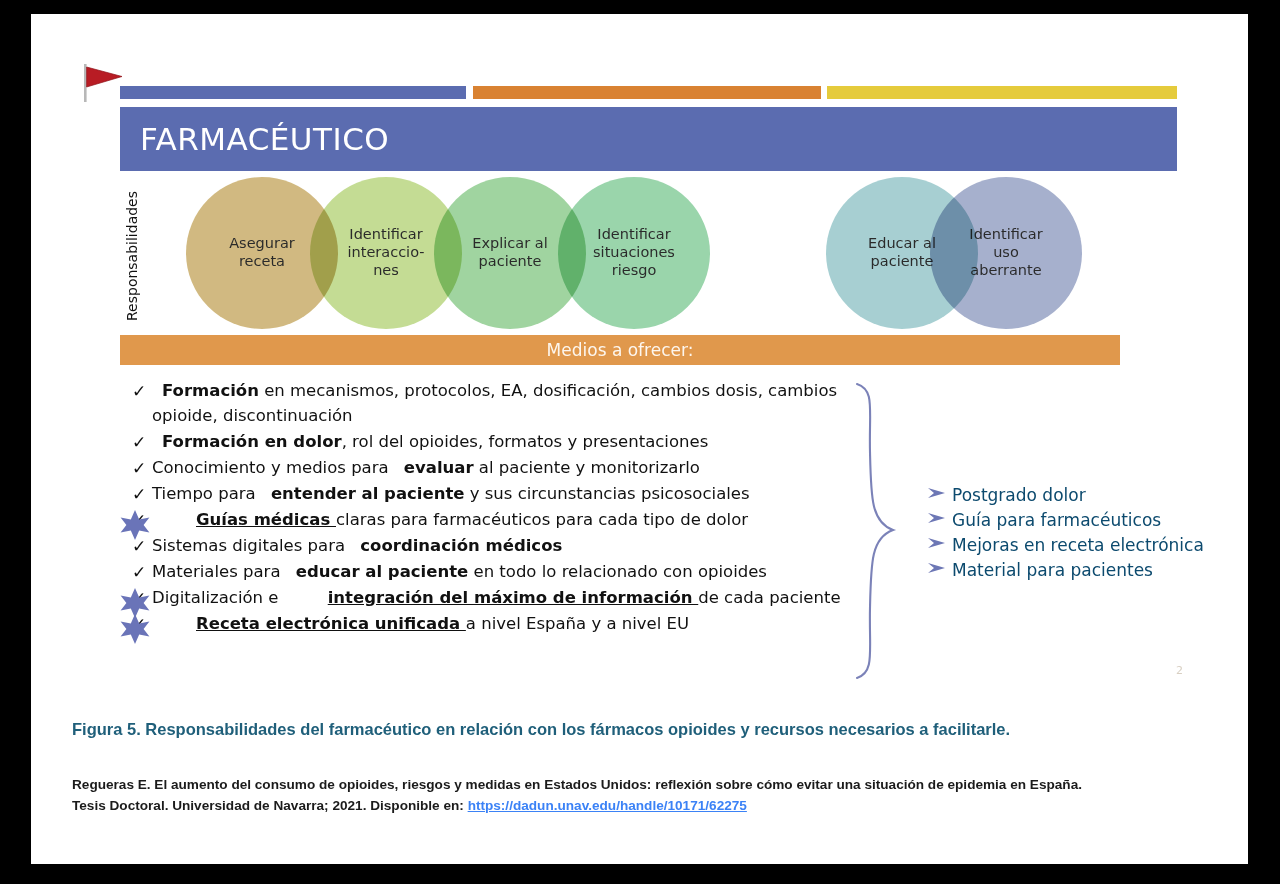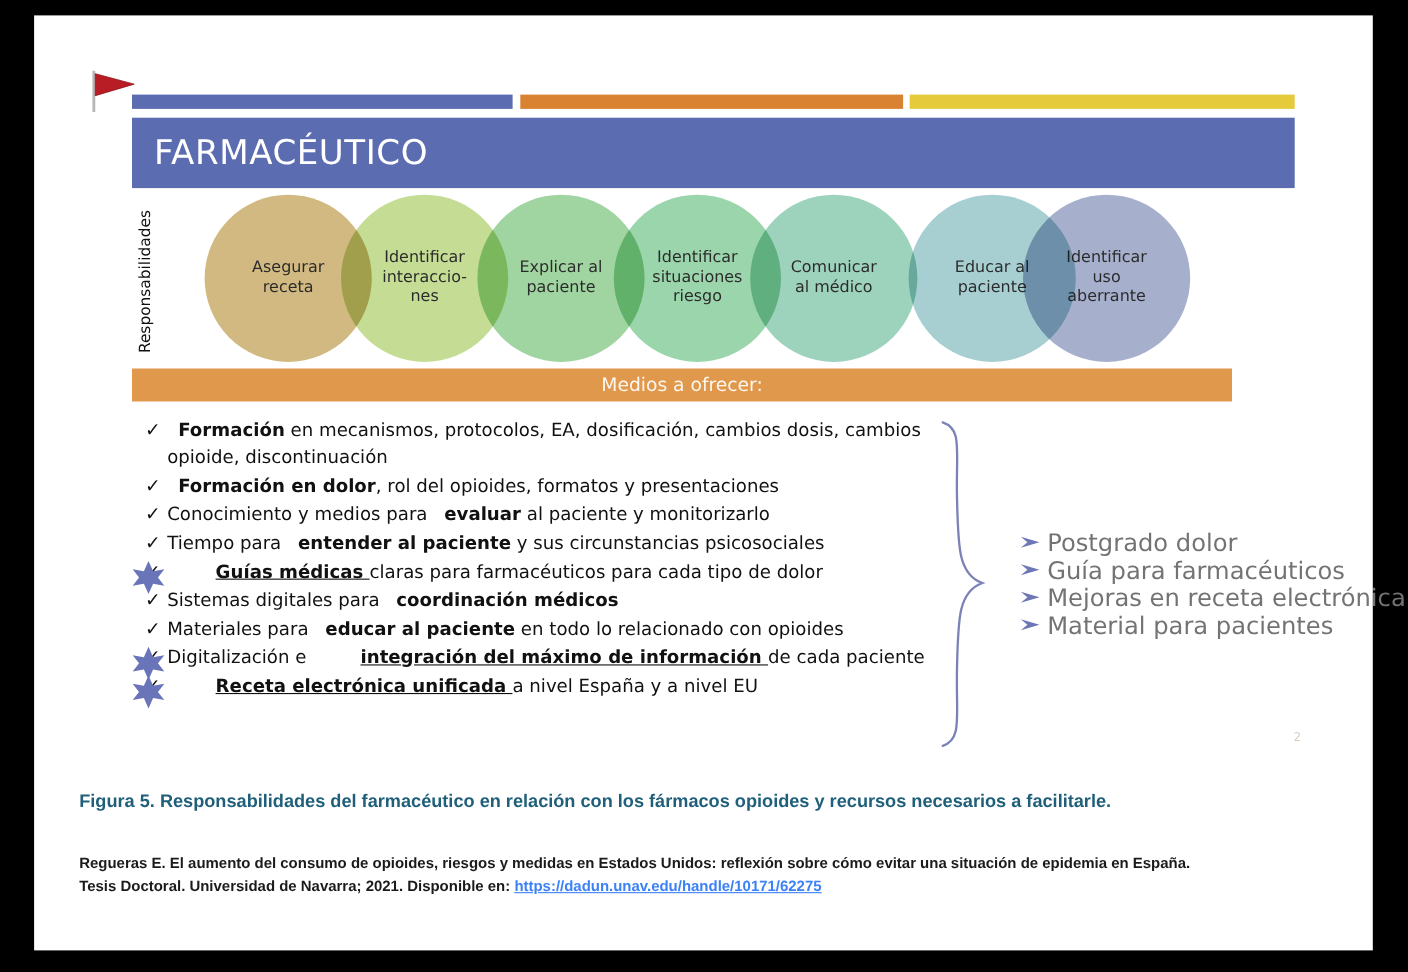--- a/index.html
+++ b/index.html
@@ -175,22 +175,22 @@
     height: 25px;
     margin-bottom: 0px;
   }
   .arrow-icon {
     width: 26px; flex: 0 0 26px;
     color: #7b82b8;
     font-size: 16px;
     line-height: 1;
   }
   .atext {
-    font-size: 22px;
-    color: #737373;
+    font-size: 17px;
+    color: #0c4a6e;
     font-family: "DejaVu Sans", sans-serif;
     white-space: nowrap;
   }
 
   
   #pagenum {
     position: absolute;
     left: 1145px; top: 650px;
     font-size: 11px;
     color: #d8cfc2;
@@ -252,23 +252,20 @@
           </div>
           <div class="circle" style="left: 124px; background: rgb(188, 216, 133); z-index: 1;">
             <span>Identificar<br>interaccio-<br>nes</span>
           </div>
           <div class="circle" style="left: 248px; background: rgb(147, 206, 147); z-index: 2;">
             <span>Explicar al<br>paciente</span>
           </div>
           <div class="circle" style="left: 372px; background: rgb(140, 207, 160); z-index: 1;">
             <span>Identificar<br>situaciones<br>riesgo</span>
           </div>
-          <div class="circle" style="left: 496px; background: rgb(144, 204, 180); z-index: 2;">
-            <span>Comunicar<br>al médico</span>
-          </div>
           <div class="circle" style="left: 640px; background: rgb(155, 201, 204); z-index: 1;">
             <span>Educar al<br>paciente</span>
           </div>
           <div class="circle" style="left: 744px; background: rgb(154, 165, 198); z-index: 2;">
             <span>Identificar<br>uso<br>aberrante</span>
           </div>
         </div>
 
       <div id="medios-band">
         <div id="medios-text">Medios a ofrecer:</div>

